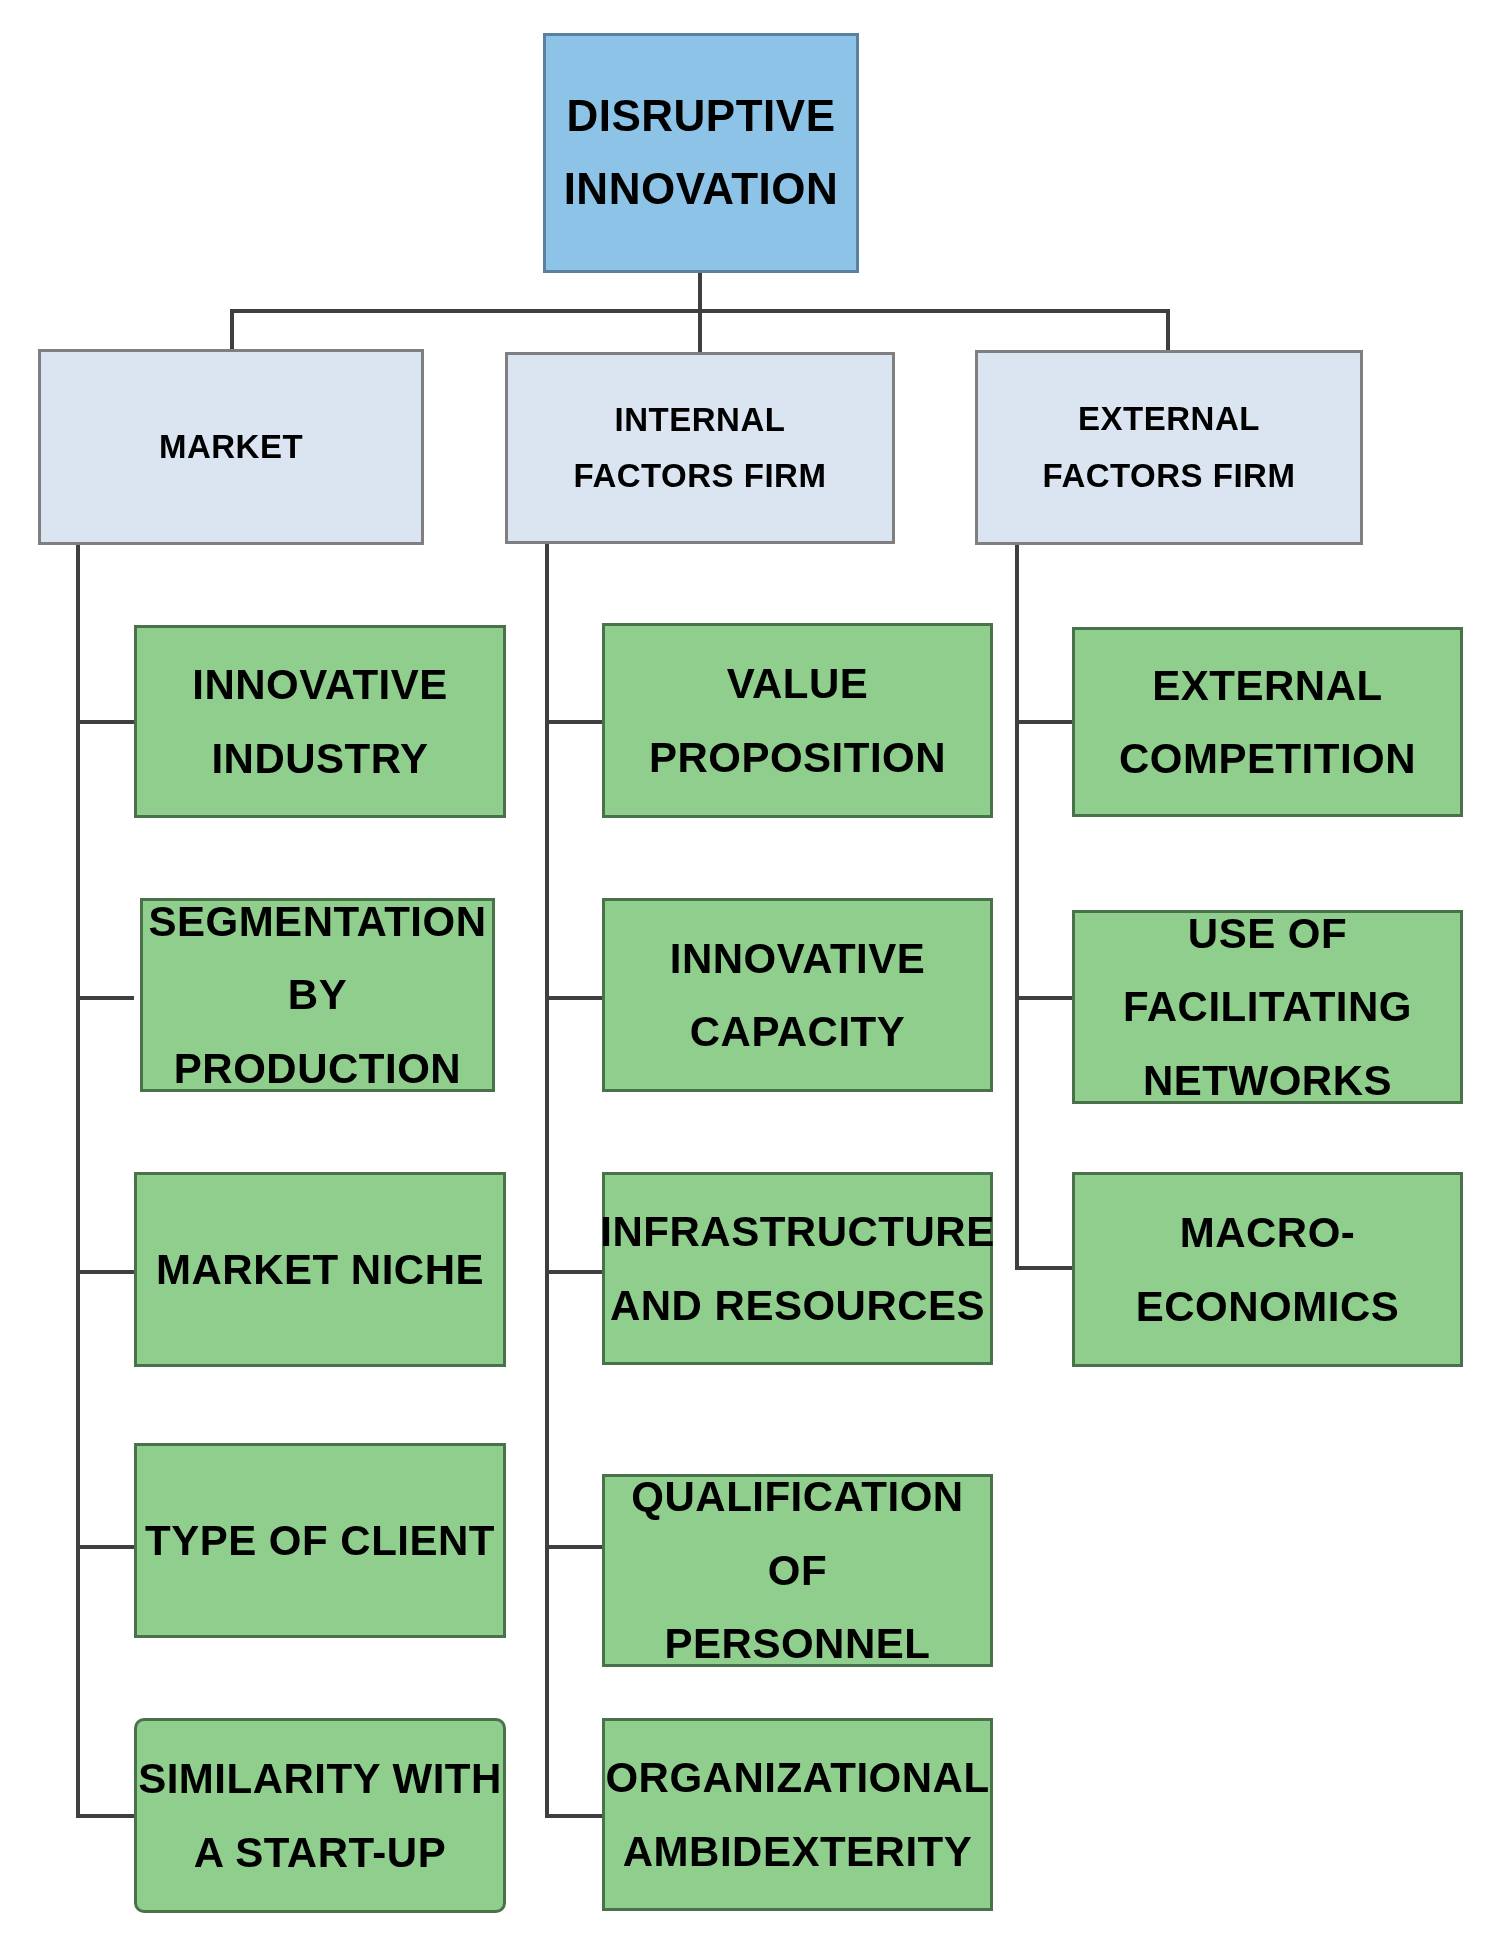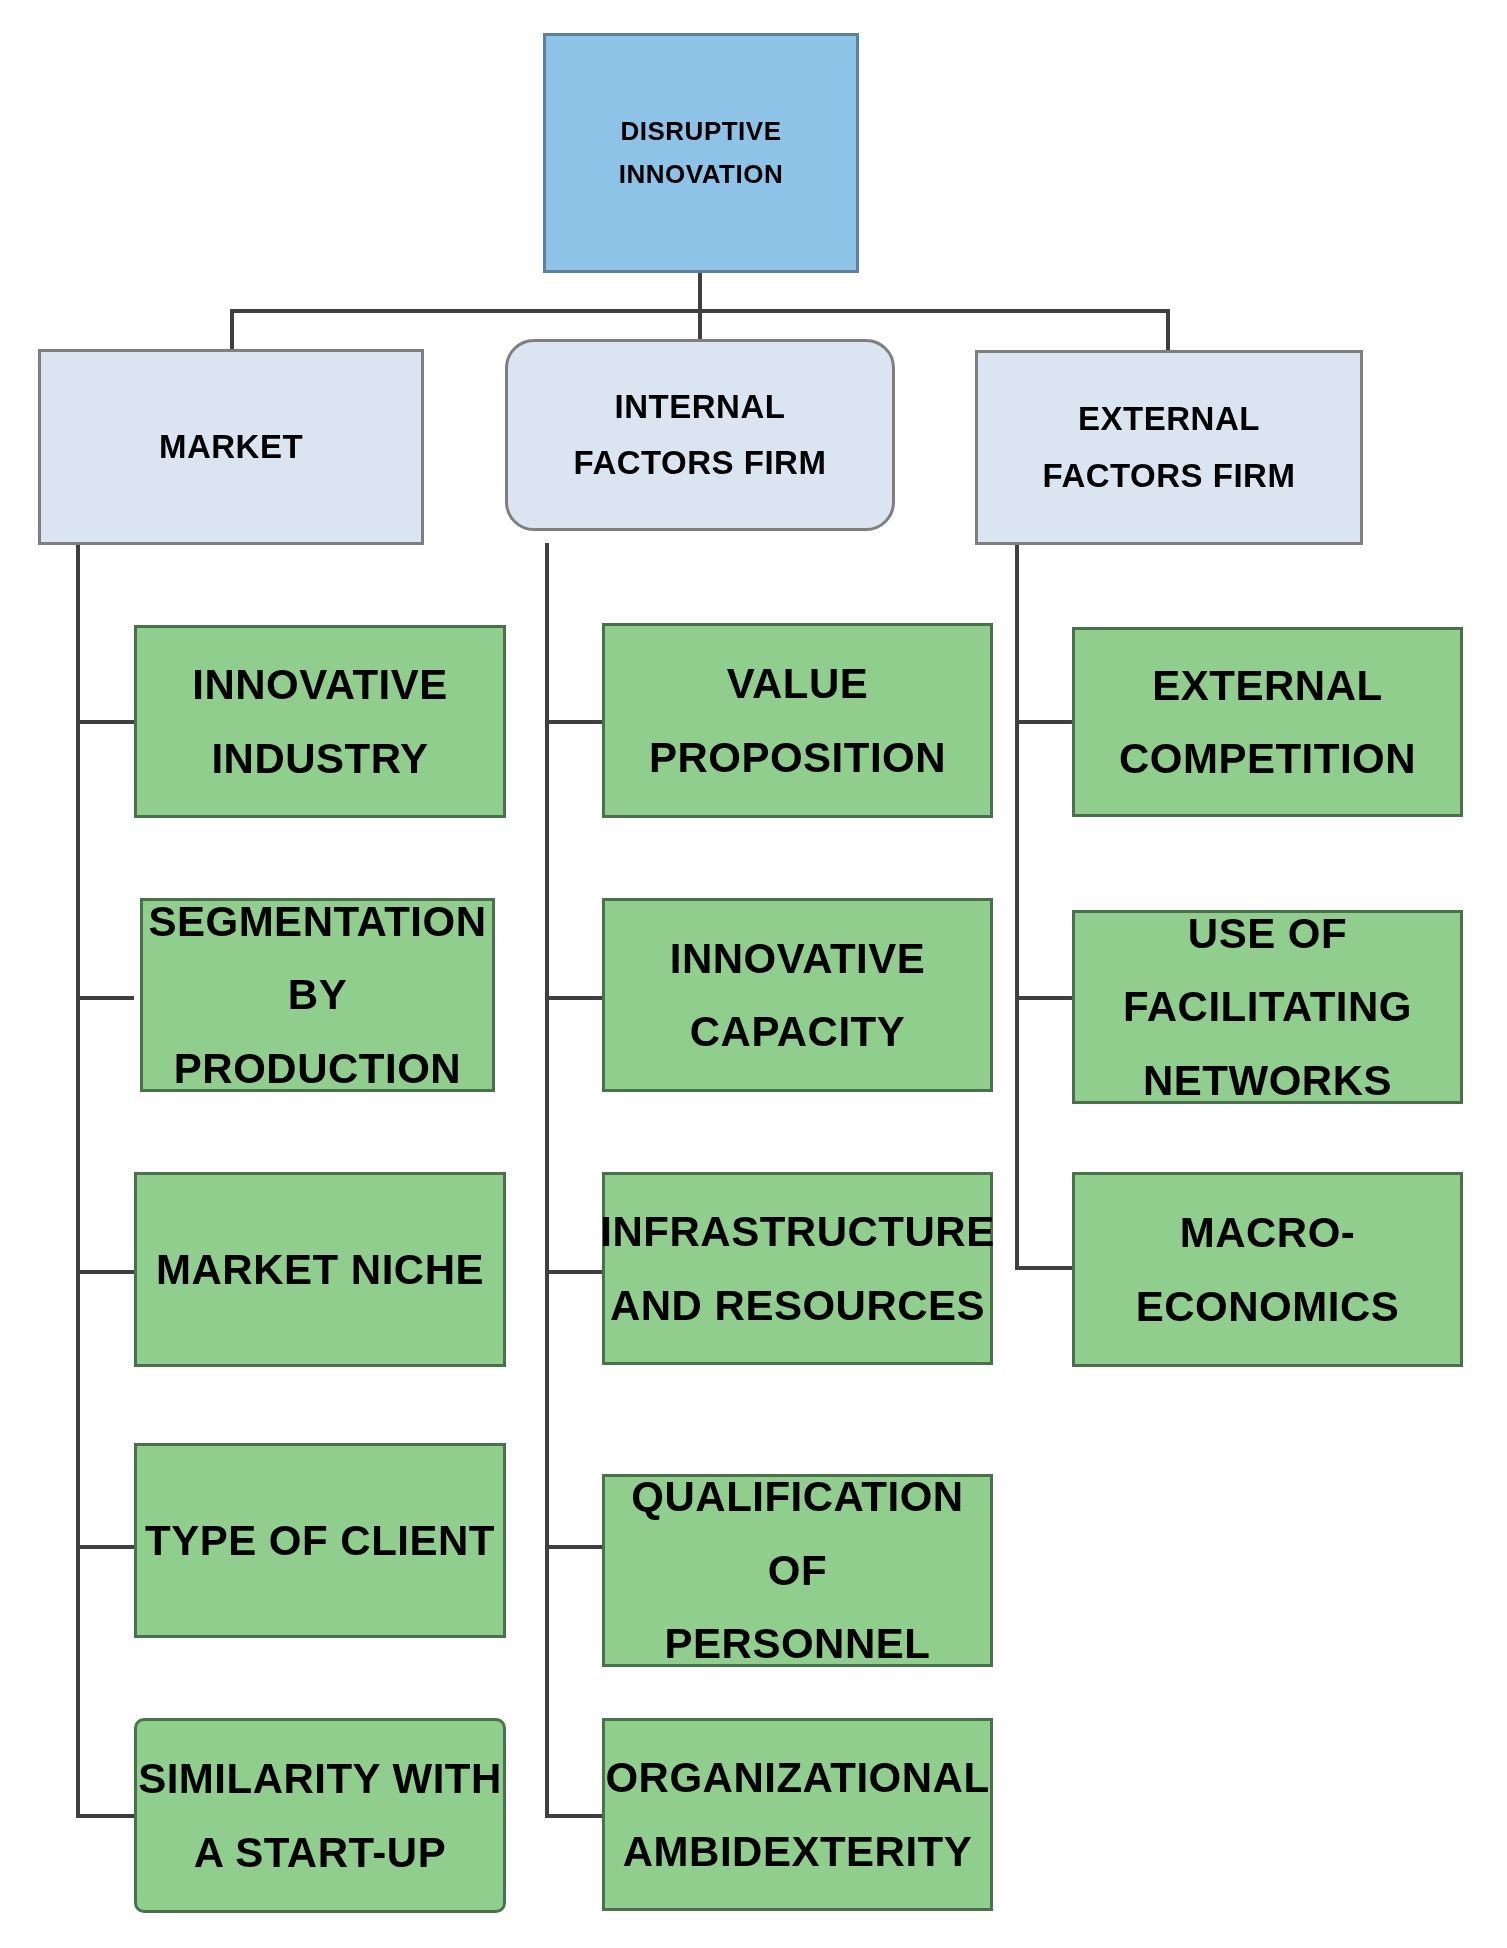--- a/index.html
+++ b/index.html
@@ -19,21 +19,21 @@
     justify-content:center;
     text-align:center;
     font-weight:700;
     color:var(--text,#000000);
     white-space:pre-line;
     letter-spacing:0.5px;
   }
   .root{
     background:var(--root-fill,#8cc3e6);
     border:3px solid var(--root-border,#5a82a0);
-    font-size:26px;
+    font-size:44px;
     line-height:1.65;
   }
   .branch{
     background:var(--branch-fill,#dbe5f1);
     border:3px solid var(--branch-border,#7f7f7f);
     font-size:33px;
     line-height:1.7;
   }
   .leaf{
     background:var(--leaf-fill,#90ce8e);
@@ -41,21 +41,21 @@
     font-size:42px;
     line-height:1.75;
   }
   .line{
     position:absolute;
     background:var(--connector,#3f3f3f);
   }
   
   .n-root     {left:543px; top:33px;  width:316px; height:240px;}
   .n-market   {left:38px;  top:349px; width:386px; height:196px;}
-  .n-internal {left:505px; top:339px; width:390px; height:192px;border-radius:29px;}
+  .n-internal {left:505px; top:352px; width:390px; height:192px;}
   .n-external {left:975px; top:350px; width:388px; height:195px;}
 
   .n-l1{left:134px; top:625px;  width:372px; height:193px;}
   .n-l2{left:140px; top:898px;  width:355px; height:194px;}
   .n-l3{left:134px; top:1172px; width:372px; height:195px;}
   .n-l4{left:134px; top:1443px; width:372px; height:195px;}
   .n-l5{left:134px; top:1718px; width:372px; height:195px;border-radius:10px;}
 
   .n-m1{left:602px; top:623px;  width:391px; height:195px;}
   .n-m2{left:602px; top:898px;  width:391px; height:194px;}

